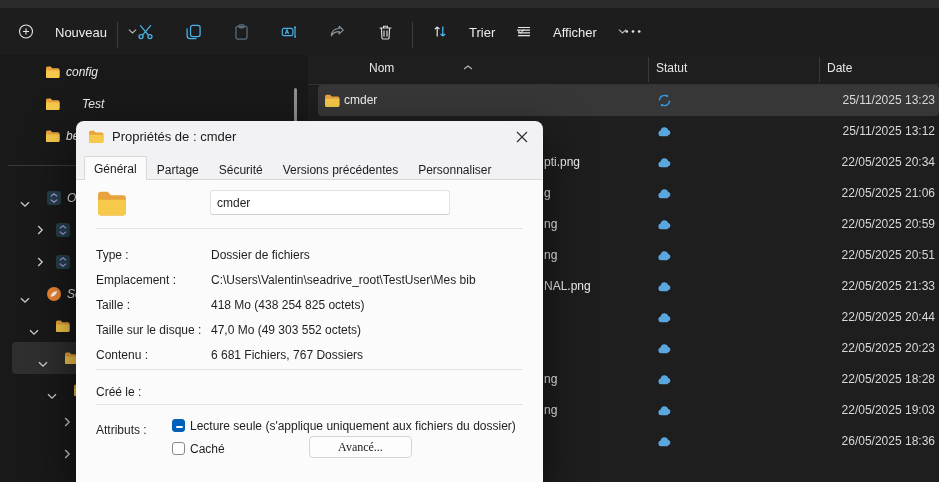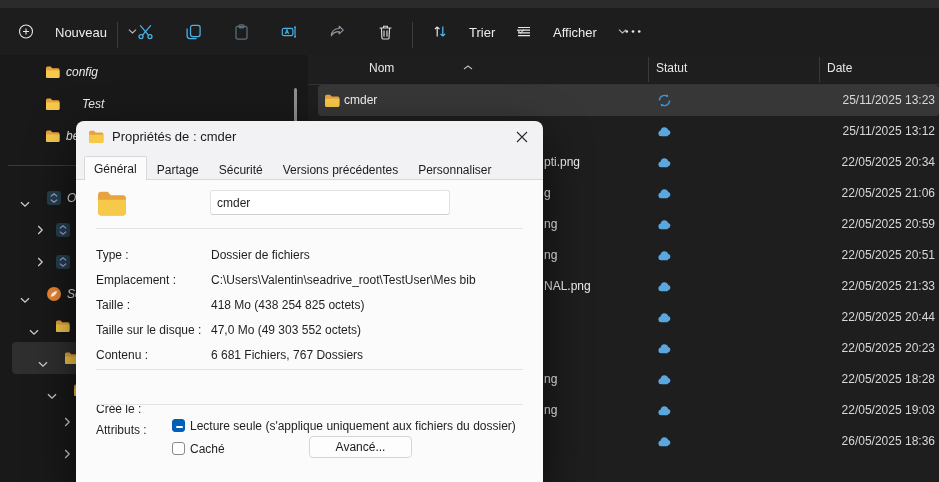--- a/index.html
+++ b/index.html
@@ -62,21 +62,21 @@
   .dsep { position:absolute; left:20px; right:20px; height:1px; background:#e3e3e3; }
   .prow { position:absolute; left:0; right:0; height:16px; }
   .p-label { position:absolute; left:20px; font-size:12px; color:#1f1f1f; }
   .p-value { position:absolute; left:135px; font-size:12px; color:#1f1f1f; white-space:nowrap; }
   .cbrow { position:absolute; left:0; right:0; height:16px; }
   .cb { position:absolute; left:96px; top:1px; width:13px; height:13px; border-radius:3px; background:#fff; border:1px solid #8a8a8a; }
   .cb.ind { background:#005fb8; border-color:#005fb8; }
   .cb.ind::after { content:""; position:absolute; left:3px; top:5.5px; width:7px; height:2px; background:#fff; border-radius:1px; }
   .cb-label { position:absolute; left:114px; top:1px; font-size:12px; color:#1f1f1f; white-space:nowrap; }
   .adv-btn { position:absolute; left:233px; top:256px; width:103px; height:22px; background:#fdfdfd;
-             border:1px solid #d5d5d5; border-radius:4px; font-size:12px; font-family:Liberation Sans, sans-serif; color:#1b1b1b; }
+             border:1px solid #d5d5d5; border-radius:4px; font-size:12px; font-family:Liberation Serif, serif; color:#1b1b1b; }
 </style>
 </head>
 <body>
 
 <div class="screen">
 
   <div class="topstrip"></div>
 
   <div class="toolbar">
     <button class="tb" style="left:8px;padding:0 10px;">
@@ -495,21 +495,21 @@
           <div class="prow" style="top: 143px;">
     <span class="p-label">Taille sur le disque :</span>
     <span class="p-value">47,0 Mo (49 303 552 octets)</span>
   </div>
           <div class="prow" style="top: 168px;">
     <span class="p-label">Contenu :</span>
     <span class="p-value">6 681 Fichiers, 767 Dossiers</span>
   </div>
         </div>
       <div class="dsep" style="top:189px;"></div>
-      <div class="prow" style="top:222px;text-align:right;">
+      <div class="prow" style="top:205px;text-align:right;">
         <span class="p-label">Créé le :</span>
       </div>
       <div class="dsep" style="top:224px;"></div>
       <span class="p-label" style="top:243px;position:absolute;">Attributs :</span>
       <div class="cbrow" style="top:261px;">
         <span class="cb" id="cb-hidden"></span>
         <span class="cb-label">Caché</span>
       </div>
       <div class="cbrow" style="top:238px;">
         <span class="cb ind" id="cb-readonly"></span>

